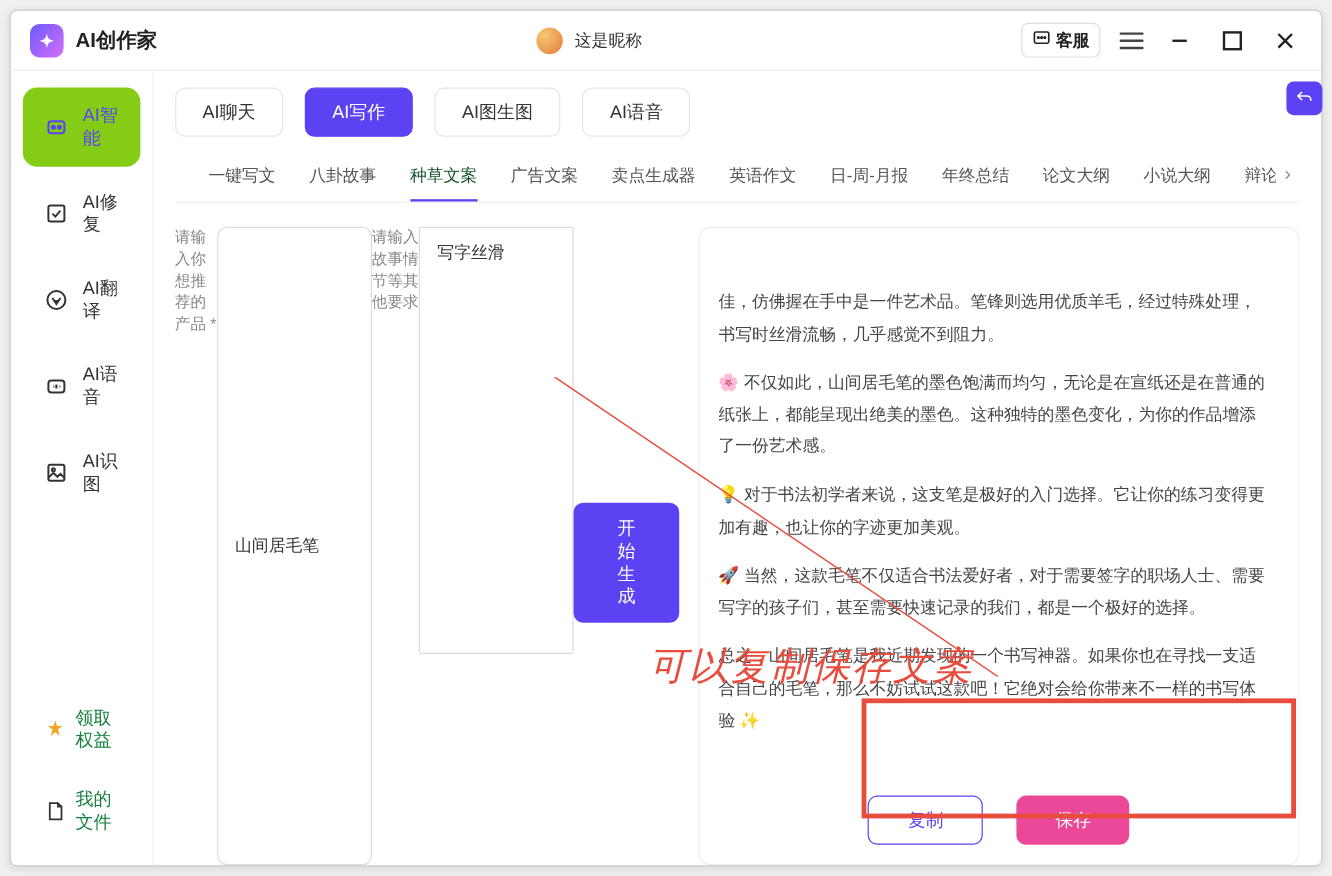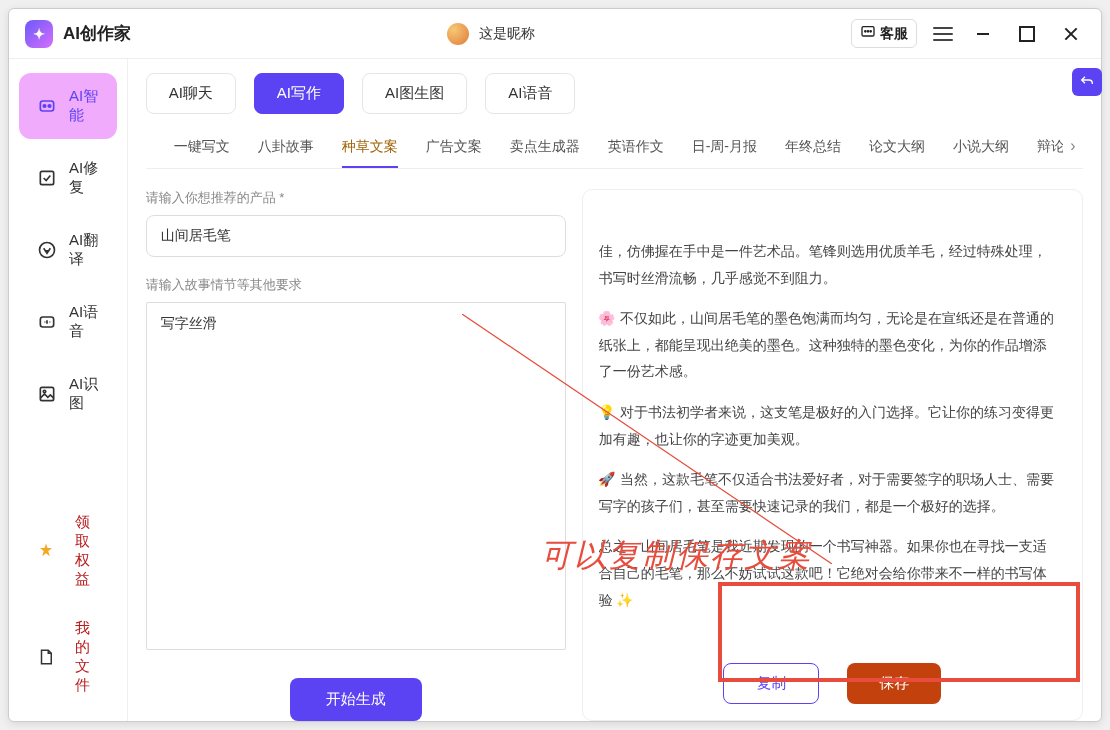--- a/index.html
+++ b/index.html
@@ -19,51 +19,51 @@
 .win-btn.minimize::before { content: ""; width: 12px; height: 2px; background: #222; display: block; }
 .win-btn.maximize::before { content: ""; width: 12px; height: 12px; border: 2px solid #222; display: block; }
 .win-btn.close::before, .win-btn.close::after { content: ""; position: absolute; width: 16px; height: 2px; background: #222; }
 .win-btn.close { position: relative; }
 .win-btn.close::before { transform: rotate(45deg); }
 .win-btn.close::after { transform: rotate(-45deg); }
 
 .body { display: flex; height: calc(100% - 50px); }
 .sidebar { width: 200px; padding: 14px 10px; display: flex; flex-direction: column; gap: 6px; border-right: 1px solid #f0f0f0; }
 .side-item { display: flex; align-items: center; gap: 12px; padding: 14px 18px; border-radius: 12px; font-size: 15px; color: #333; cursor: pointer; }
-.side-item.active { background: #f0abfc; color: #5b42f3; }
+.side-item.active { background: #84cc16; color: #5b42f3; }
 .side-icon { width: 20px; height: 20px; display: flex; align-items: center; justify-content: center; }
 .sidebar-spacer { flex: 1; }
-.side-bottom { padding: 12px 18px; display: flex; align-items: center; gap: 20px; font-size: 15px; color: #b91c1c; cursor: pointer; }
+.side-bottom { padding: 12px 18px; display: flex; align-items: center; gap: 8px; font-size: 15px; color: #15803d; cursor: pointer; }
 
 .main { flex: 1; display: flex; flex-direction: column; padding: 14px 18px 0 18px; position: relative; }
 .tabs-main { display: flex; gap: 18px; margin-bottom: 8px; }
 .tab-main { padding: 10px 22px; border: 1px solid #e5e5e5; border-radius: 8px; font-size: 15px; color: #333; background: #fff; cursor: pointer; }
 .tab-main.active { background: #5b42f3; color: #fff; border-color: #5b42f3; }
 .sub-tabs-wrap { position: relative; margin-top: 6px; border-bottom: 1px solid #eee; }
 .sub-tabs { display: flex; gap: 28px; overflow: hidden; padding: 0 4px 0 28px; }
 .sub-tab { padding: 10px 0; font-size: 14px; color: #555; cursor: pointer; white-space: nowrap; }
-.sub-tab.active { color: #a16207; border-bottom: 3px solid #5b42f3; margin-bottom: -1px; }
+.sub-tab.active { color: #14532d; border-bottom: 3px solid #5b42f3; margin-bottom: -1px; }
 .sub-arrow { position: absolute; right: 0; top: 8px; width: 20px; height: 20px; display: flex; align-items: center; justify-content: center; color: #888; cursor: pointer; background: #fff; }
 
 .content { flex: 1; display: flex; gap: 16px; padding-top: 20px; overflow: hidden; }
-.left-pane { flex: 0 0 420px; display: flex; flex-direction: column; }
+.left-pane { flex: 0 0 420px; display: flex; flex-direction: row; }
 .form-label { font-size: 13px; color: #888; margin-bottom: 8px; }
 .input-line { width: 100%; padding: 12px 14px; border: 1px solid #ddd; border-radius: 8px; font-size: 14px; color: #333; outline: none; }
 .gap { height: 20px; }
 .textarea { width: 100%; height: 356px; padding: 12px 14px; border: 1px solid #ddd; border-radius: 2px; font-size: 14px; color: #333; outline: none; resize: none; }
 .generate-btn { align-self: center; margin-top: 28px; padding: 12px 36px; background: #5b42f3; color: #fff; border: none; border-radius: 8px; font-size: 15px; cursor: pointer; }
 
 .right-pane { flex: 1; display: flex; flex-direction: column; border: 1px solid #eee; border-radius: 10px; padding: 16px; min-width: 0; }
 .output { flex: 1; overflow-y: auto; font-size: 14px; color: #444; line-height: 1.9; padding-right: 6px; margin-top: 32px; }
 .output p { margin-bottom: 14px; }
 .output::-webkit-scrollbar { width: 6px; }
 .output::-webkit-scrollbar-thumb { background: #ccc; border-radius: 3px; }
 .actions { display: flex; justify-content: center; gap: 28px; padding-top: 16px; }
 .copy-btn { padding: 10px 32px; border: 1px solid #5b42f3; color: #5b42f3; background: #fff; border-radius: 8px; font-size: 15px; cursor: pointer; }
-.save-btn { padding: 10px 32px; border: none; background: #c2410c; color: #fff; border-radius: 8px; font-size: 15px; cursor: pointer; }
+.save-btn { padding: 10px 32px; border: none; background: #ec4899; color: #fff; border-radius: 8px; font-size: 15px; cursor: pointer; }
 
 .back-fab { position: absolute; top: 68px; right: 8px; width: 30px; height: 28px; background: #5b42f3; border-radius: 6px; display: flex; align-items: center; justify-content: center; cursor: pointer; }
 .back-fab svg { width: 16px; height: 16px; stroke: #fff; fill: none; stroke-width: 2; }
 
 
 .anno-line { position: absolute; left: 462px; top: 314px; width: 370px; height: 250px; pointer-events: none; }
 .anno-line line { stroke: #e74c3c; stroke-width: 1.2; }
 .anno-text { position: absolute; left: 540px; top: 534px; font-size: 32px; color: #e74c3c; font-style: italic; pointer-events: none; letter-spacing: 2px; font-family: "KaiTi","STKaiti",serif; }
 .anno-box { position: absolute; left: 718px; top: 582px; width: 362px; height: 100px; border: 4px solid #e74c3c; pointer-events: none; }
 </style>

